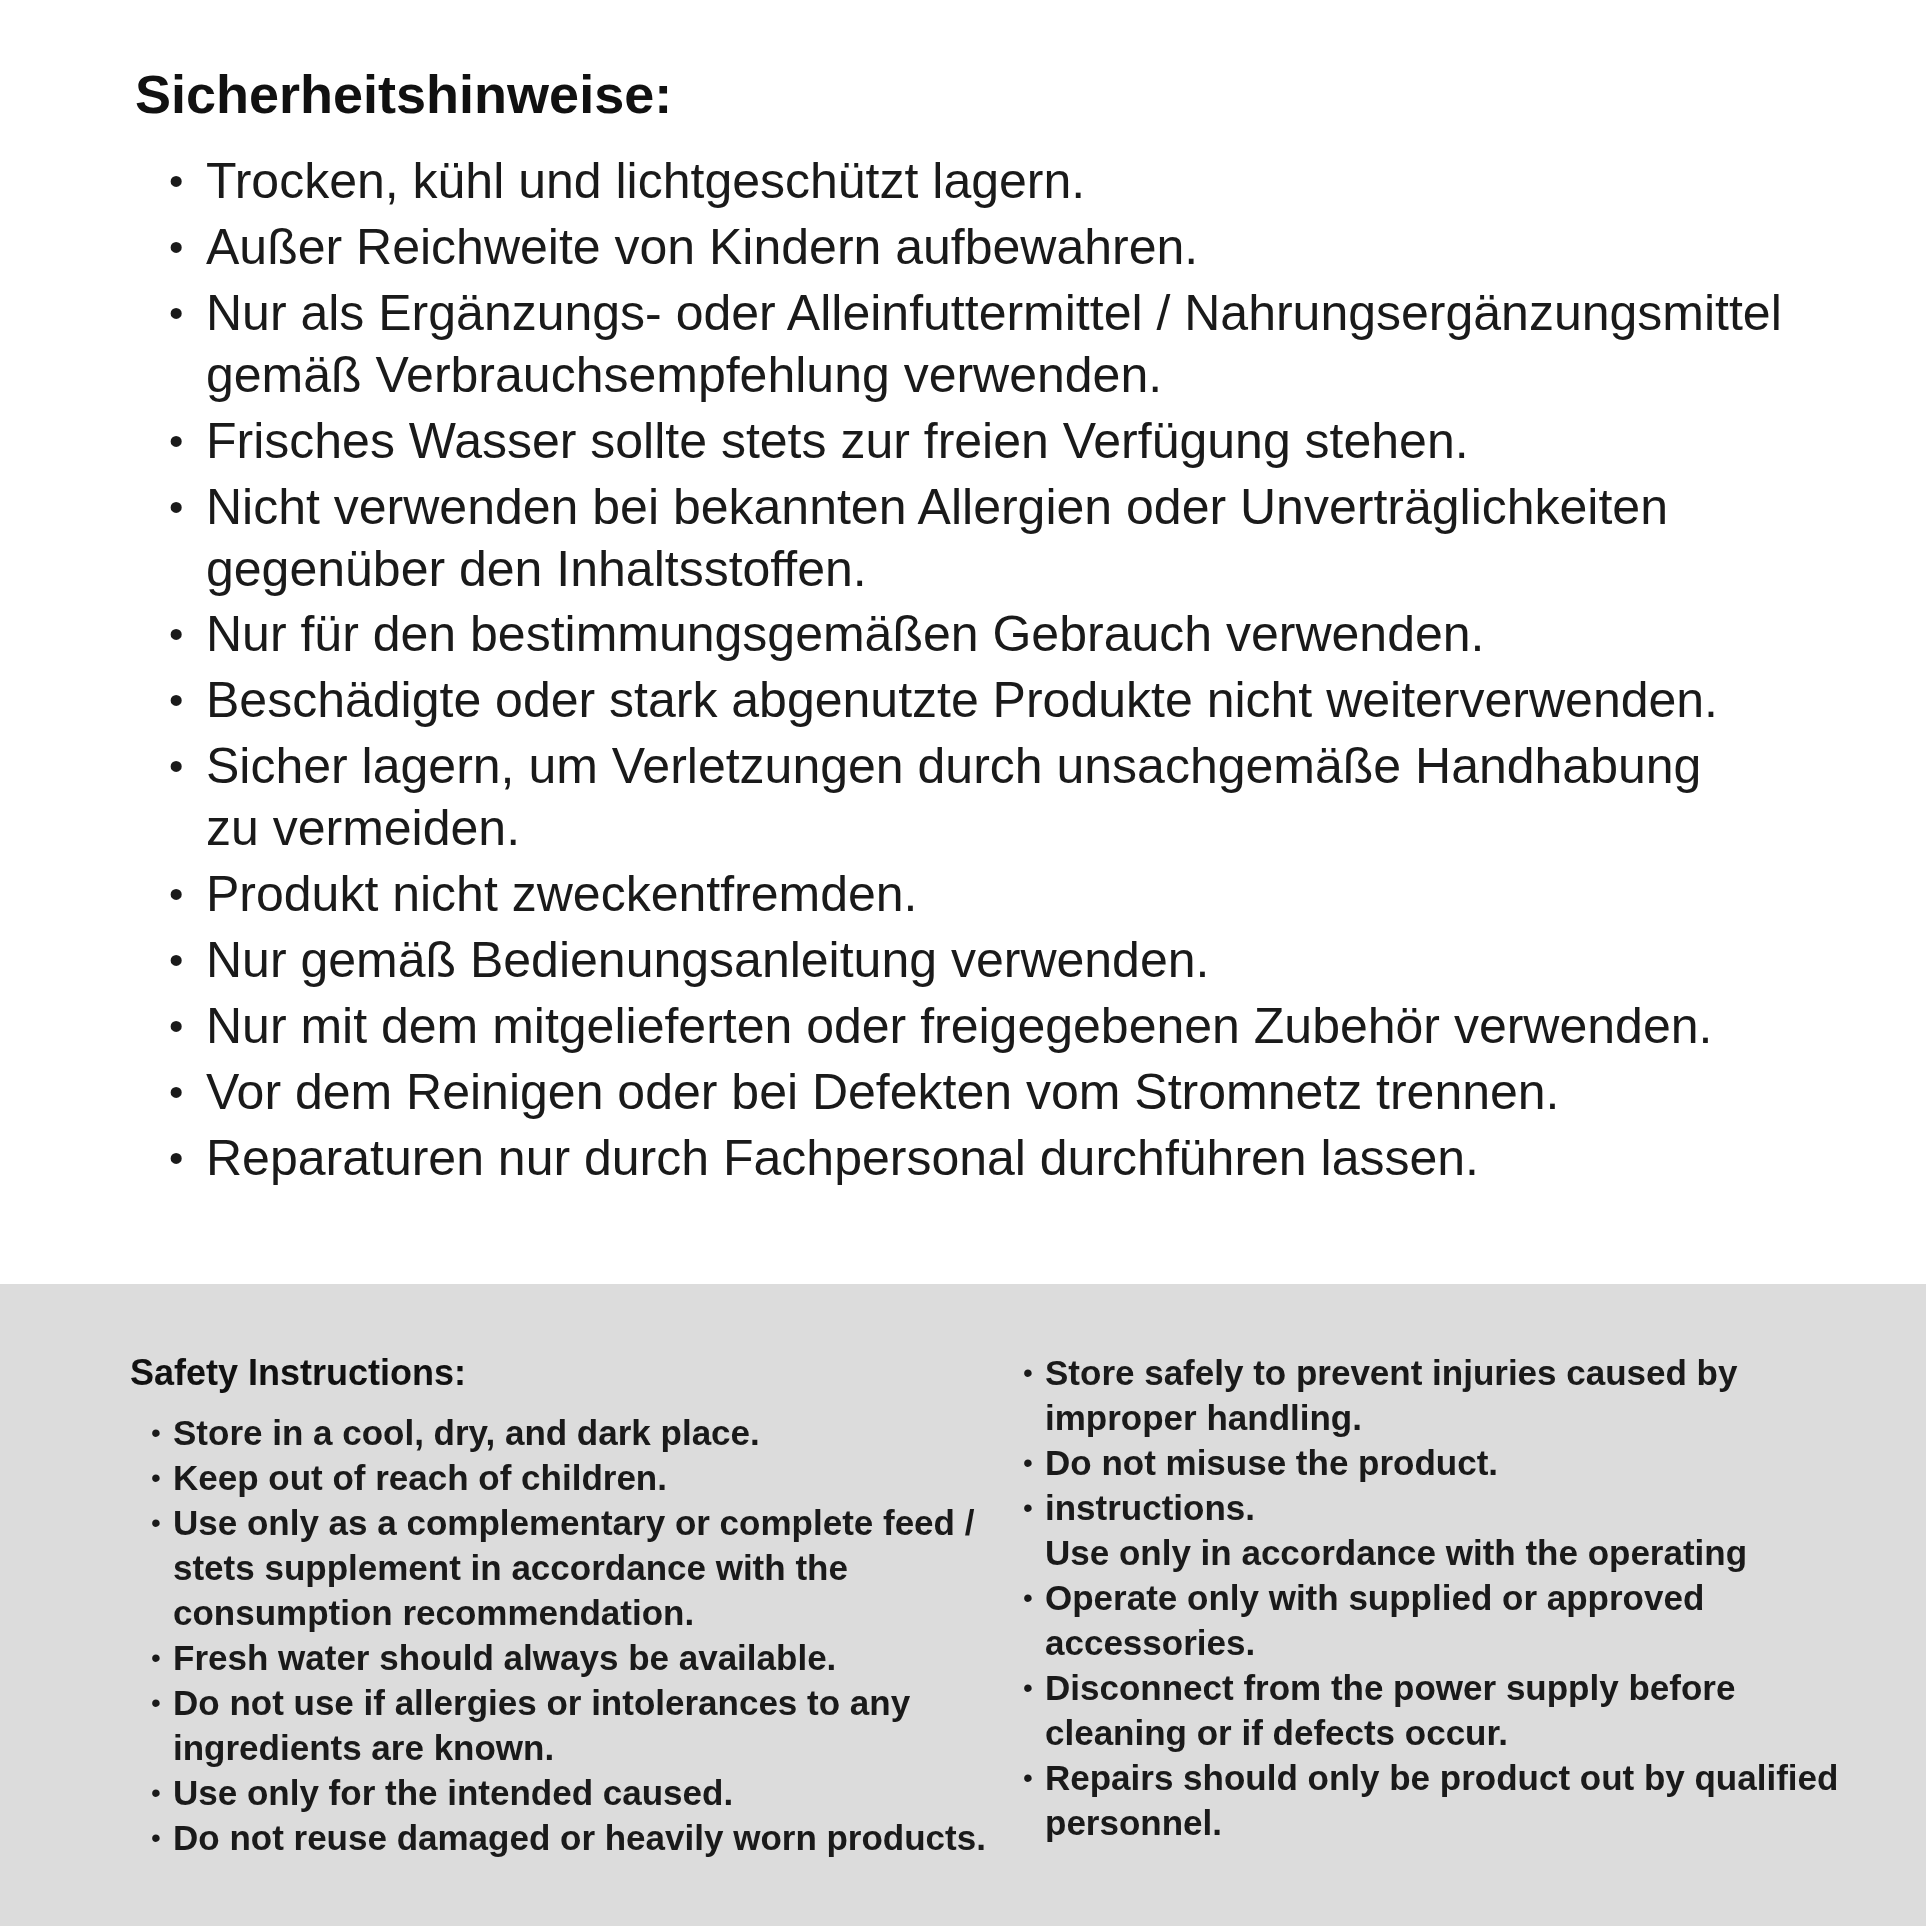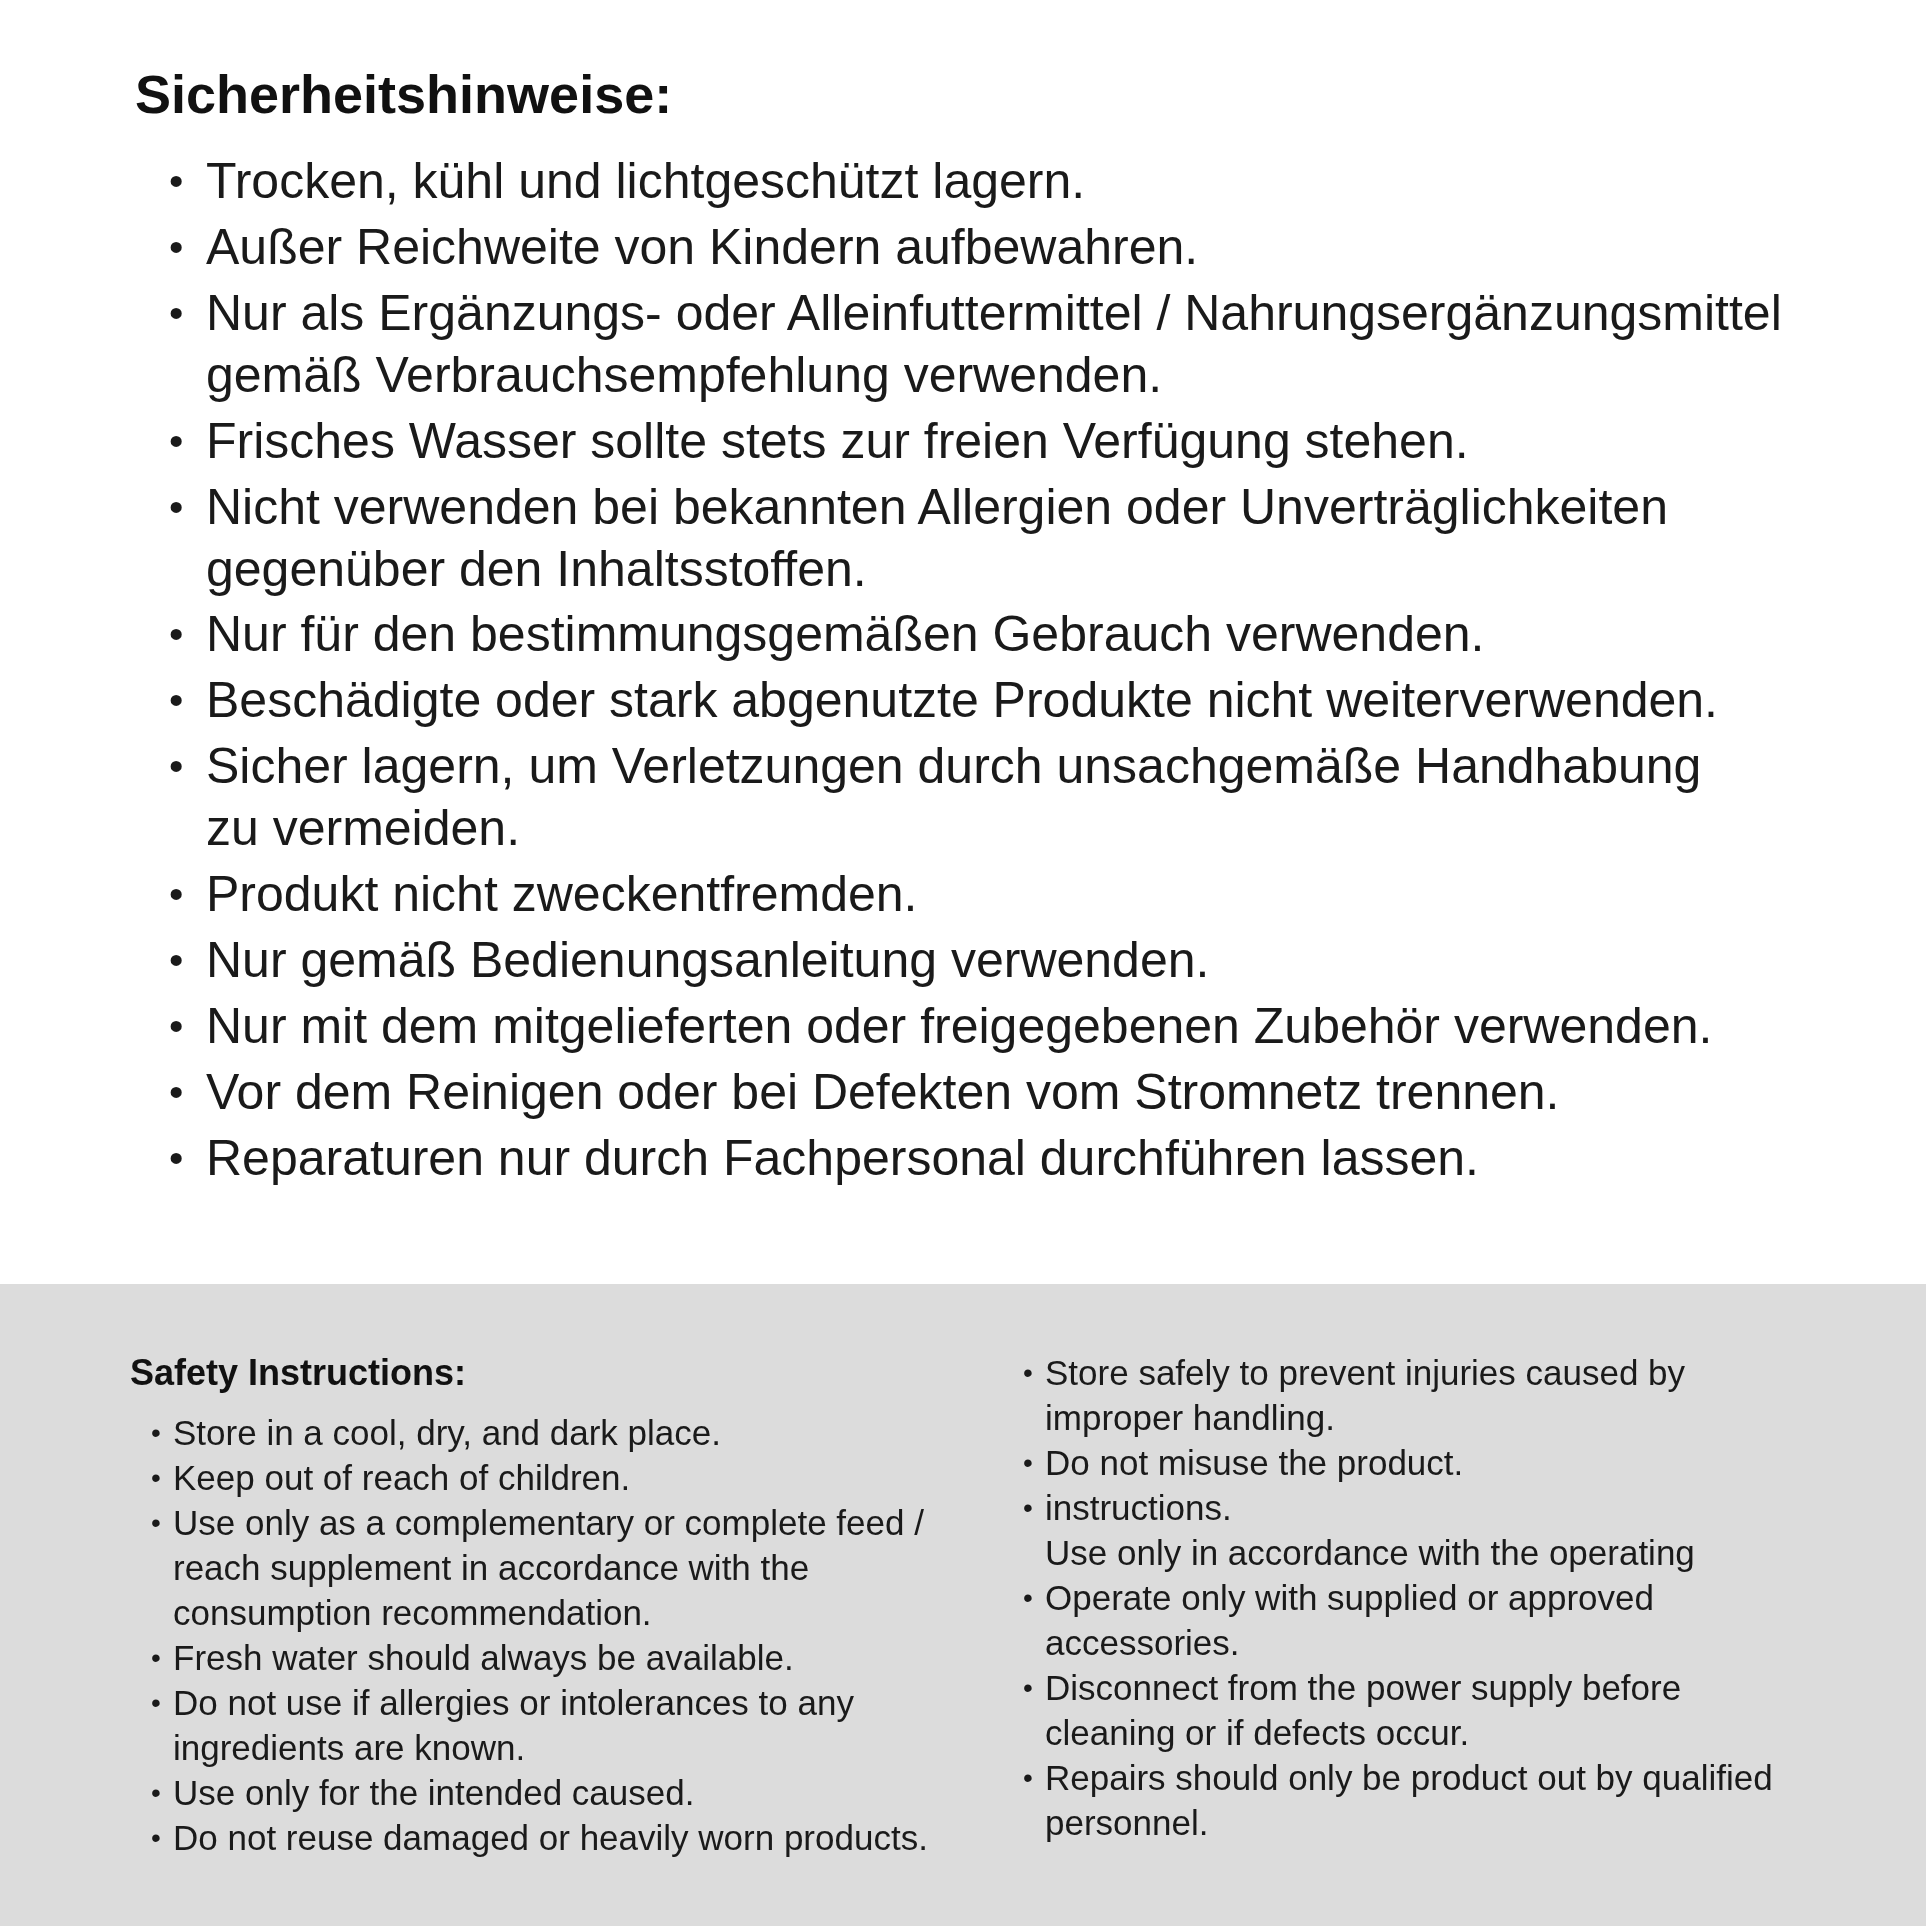--- a/index.html
+++ b/index.html
@@ -38,21 +38,21 @@
     font-size: 36px; font-weight: 700; line-height: 45px; color: #111111;
     white-space: nowrap; margin-bottom: 15px;
   }
   .en-list-left  { margin-left: 21px; }
   .en-list-right { }
   .en-item { display: flex; align-items: flex-start; }
   .en-item .bullet {
     flex: none; width: 22px;
     font-size: 28px; line-height: 45px; color: #1a1a1a;
   }
-  .en-line { font-size: 35px; line-height: 45px; white-space: nowrap; color: #1a1a1a; }
+  .en-line { font-size: 35px; line-height: 45px; white-space: nowrap; color: #1a1a1a; font-weight: bold; }
 </style>
 </head>
 <body>
 
 <div class="page">
 
   <div class="de-title">Sicherheitshinweise:</div>
 
   <div class="de-list">
     <div class="de-item">
@@ -152,21 +152,21 @@
       <div class="en-item">
         <span class="bullet">•</span>
         <div class="lines">
             <div class="en-line">Keep out of reach of children.</div>
           </div>
       </div>
       <div class="en-item">
         <span class="bullet">•</span>
         <div class="lines">
           <div class="en-line">Use only as a complementary or complete feed /</div>
-          <div class="en-line">reach supplement in accordance with the</div>
+          <div class="en-line">stets supplement in accordance with the</div>
           <div class="en-line">consumption recommendation.</div>
         </div>
       </div>
       <div class="en-item">
         <span class="bullet">•</span>
         <div class="lines">
             <div class="en-line">Fresh water should always be available.</div>
           </div>
       </div>
       <div class="en-item">

